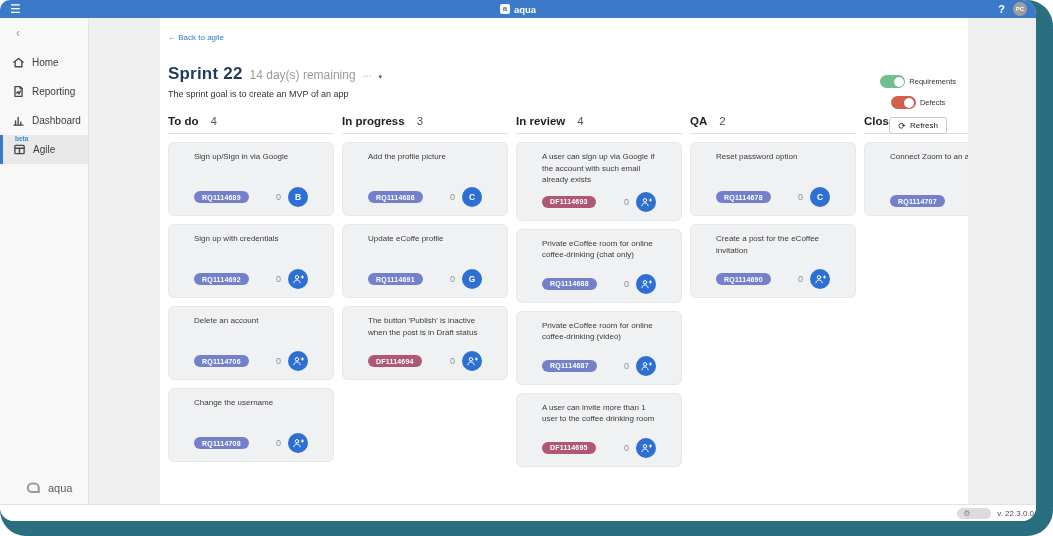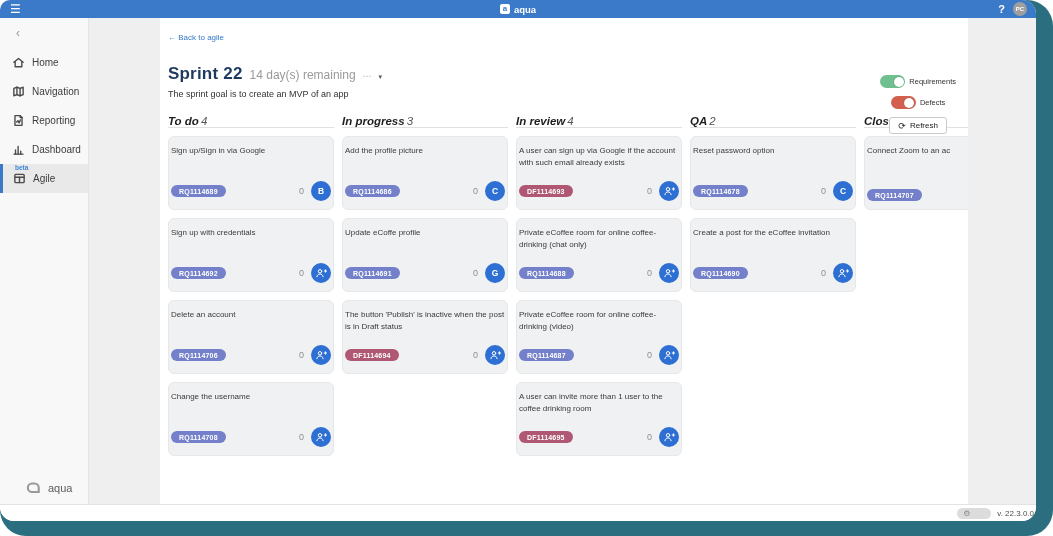--- a/index.html
+++ b/index.html
@@ -51,24 +51,24 @@
   .toggle.red{background:var(--tred);}
   .toggle::after{content:"";position:absolute;right:1.5px;top:1.5px;width:10px;height:10px;border-radius:50%;background:#fff;box-shadow:0 0 1px rgba(0,0,0,.3);}
   .toggle-label{font-size:7.5px;color:#333;}
   .refresh-btn{display:flex;align-items:center;gap:4px;background:#fff;border:1px solid #c9c9c9;border-radius:3px;
                padding:3px 8px;font-size:8px;color:#222;cursor:pointer;}
   .refresh-icon{font-size:9px;line-height:8px;color:#222;}
 
   
   .board{display:flex;gap:8px;margin:16px 0 0 8px;width:800px;overflow:hidden;align-items:flex-start;}
   .column{width:166px;flex:none;}
-  .col-head{display:flex;align-items:baseline;gap:2px;border-bottom:1px solid #e0e0e0;margin-bottom:8px;font-style:italic;}
+  .col-head{display:flex;align-items:baseline;gap:12px;padding-bottom:6px;border-bottom:1px solid #e0e0e0;margin-bottom:8px;}
   .col-title{font-size:11.5px;font-weight:bold;color:#1e1e1e;}
   .col-count{font-size:11.5px;color:#555;}
-  .card{background:#f0f1f3;border:1px solid #e6e7e9;border-radius:6px;padding:8px 2px;margin-bottom:8px;
+  .card{background:#f0f1f3;border:1px solid #e6e7e9;border-radius:6px;padding:8px 25px;margin-bottom:8px;
         min-height:74px;box-sizing:border-box;display:flex;flex-direction:column;justify-content:space-between;cursor:pointer;}
   .card-title{font-size:8px;color:#3a3a3a;line-height:1.45;}
   .card-foot{display:flex;align-items:center;margin-top:6px;}
   .pill{border-radius:9px;padding:2.5px 8px;font-size:7px;font-weight:bold;color:#fff;letter-spacing:.2px;}
   .pill.requirement{background:var(--rq);}
   .pill.defect{background:var(--df);}
   .foot-spacer{flex:1;}
   .card-count{font-size:9px;color:#8f8f8f;margin-right:7px;}
   .avatar{width:20px;height:20px;border-radius:50%;background:var(--avatar);color:#fff;display:flex;
           align-items:center;justify-content:center;font-size:8.5px;font-weight:bold;flex:none;cursor:pointer;}
@@ -105,29 +105,20 @@
         <div class="collapse">‹</div>
         <nav>
             <div class="side-item">
               <span class="side-icon">
                 <svg viewBox="0 0 14 14">
                   <path d="M2 6.8 7 2.6 12 6.8"></path>
                   <path d="M3.4 6V11.6H10.6V6"></path>
                 </svg>
               </span>
               <span class="side-label">Home</span>
-            </div>
-            <div class="side-item">
-              <span class="side-icon">
-                <svg viewBox="0 0 14 14">
-                  <path d="M2 3.6 5.3 2.4 8.7 3.6 12 2.4V10.4L8.7 11.6 5.3 10.4 2 11.6Z"></path>
-                  <path d="M5.3 2.4V10.4M8.7 3.6V11.6"></path>
-                </svg>
-              </span>
-              <span class="side-label">Navigation</span>
             </div>
             <div class="side-item">
               <span class="side-icon">
                 <svg viewBox="0 0 14 14">
                   <path d="M3.2 1.8H8.8L10.8 3.8V12.2H3.2Z"></path>
                   <path d="M8.8 1.8V3.8H10.8"></path>
                   <path d="M5 8.6 6.4 7.2 7.6 9.6 9 6.4"></path>
                 </svg>
               </span>
               <span class="side-label">Reporting</span>

